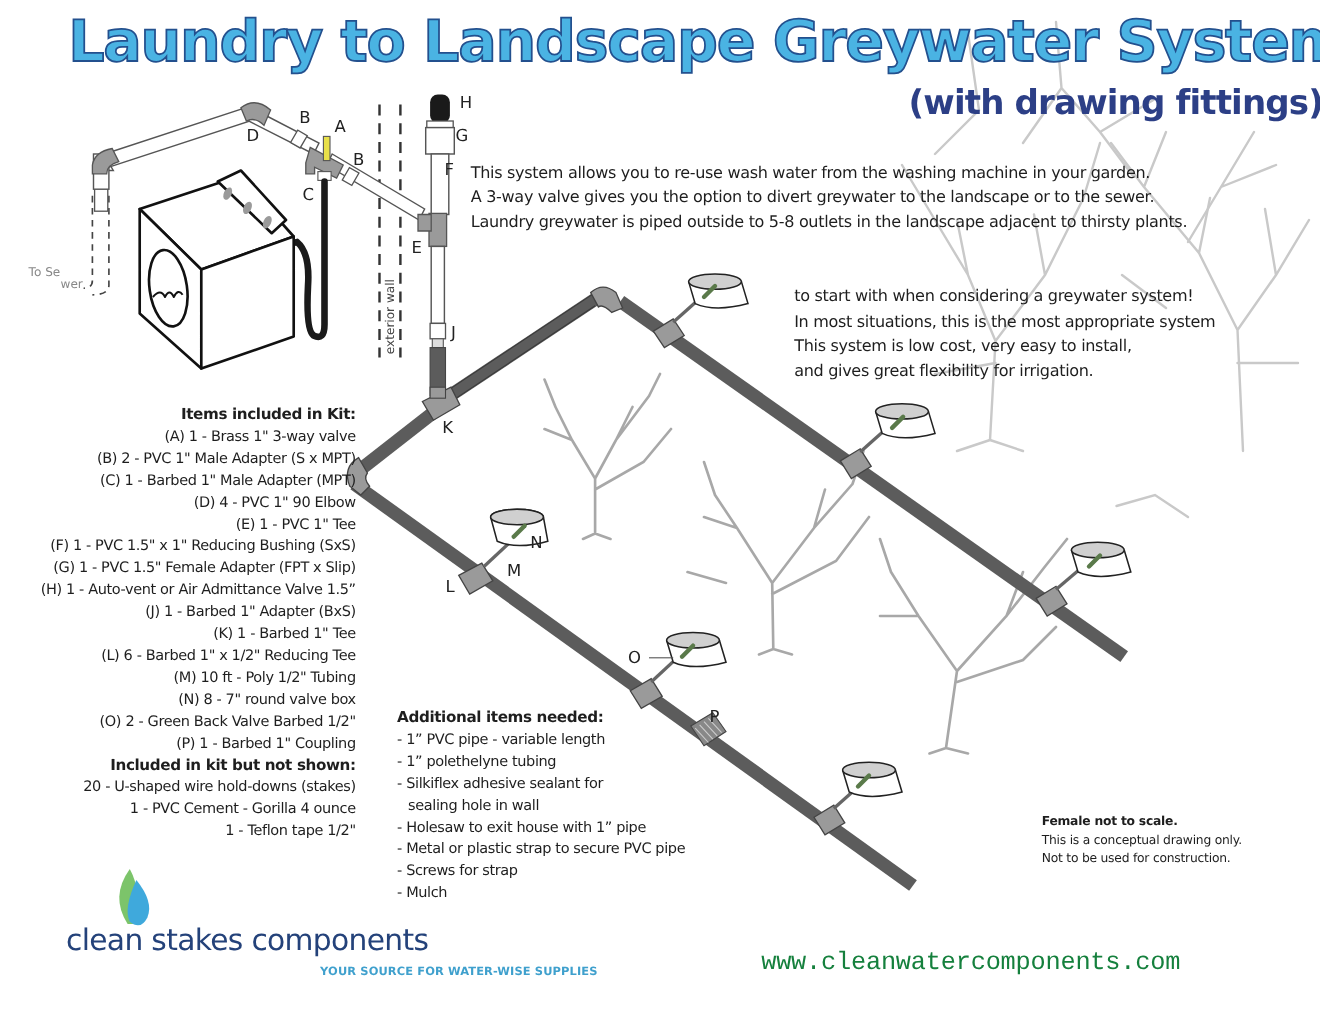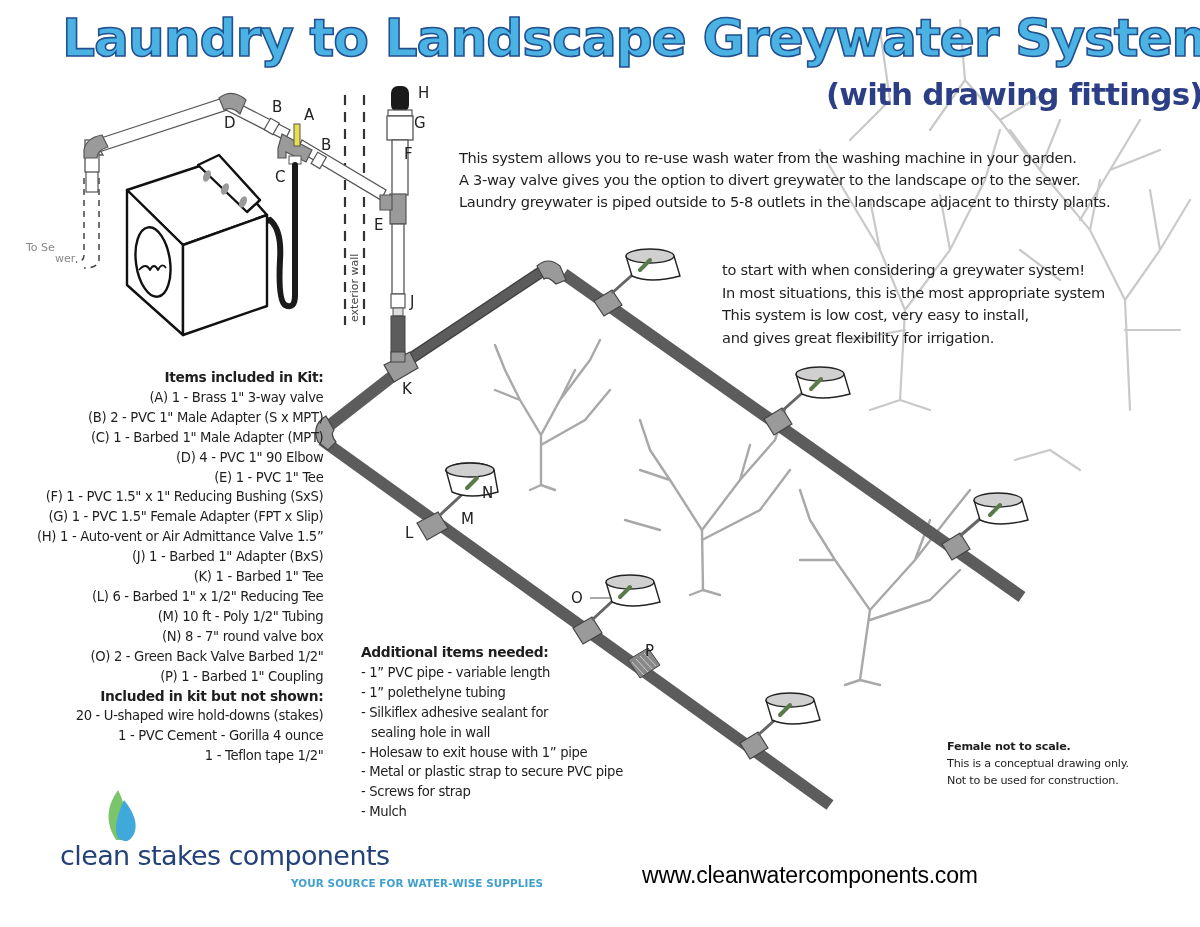--- a/index.html
+++ b/index.html
@@ -9,38 +9,38 @@
     position: absolute; left: 62px; top: 8px; width: 1100px;
     font-family: "DejaVu Sans", sans-serif; font-weight: bold; font-size: 52px;
     letter-spacing: -1.2px; color: #4ab3e3;
     -webkit-text-stroke: 1.6px #23508e; text-align: left; white-space: nowrap;
   }
   .subtitle {
     position: absolute; left: 826px; top: 76px;
     font-family: "DejaVu Sans", sans-serif; font-weight: bold; font-size: 31px;
     letter-spacing: -0.8px; color: #2c3f86; white-space: nowrap;
   }
-  .intro { position: absolute; left: 428px; top: 147px; font-size: 14.6px; line-height: 22px; letter-spacing: -0.3px; color: #1e1e1e; white-space: nowrap; margin-left: 31px; }
+  .intro { position: absolute; left: 428px; top: 147px; font-size: 14.6px; line-height: 22px; letter-spacing: -0.3px; color: #1e1e1e; white-space: nowrap; }
   .intro p { margin: 0; }
   .intro p:nth-child(2), .intro p:nth-child(3) { margin-left: 0; }
   .note { position: absolute; left: 722px; top: 259px; font-size: 14.6px; line-height: 22.5px; letter-spacing: -0.3px; color: #1e1e1e; white-space: nowrap; }
   .note p { margin: 0; }
   .kit { position: absolute; left: 37px; top: 368px; font-size: 13.2px; line-height: 19.9px; letter-spacing: -0.35px; color: #1e1e1e; white-space: nowrap; }
   .kit .hdr { font-weight: bold; font-size: 13.8px; }
   .kit p { margin: 0; text-align: right; }
   .extra { position: absolute; left: 361px; top: 643px; font-size: 13.2px; line-height: 19.9px; letter-spacing: -0.35px; color: #1e1e1e; white-space: nowrap; }
   .extra .hdr { font-weight: bold; font-size: 13.8px; }
   .extra p { margin: 0; }
   .extra p.indent { padding-left: 10px; }
   .disclaimer { position: absolute; left: 947px; top: 738px; font-size: 11.2px; line-height: 17px; letter-spacing: -0.2px; color: #1e1e1e; white-space: nowrap; }
   .disclaimer p { margin: 0; }
   .disclaimer .hdr { font-weight: bold; }
   .brand { position: absolute; left: 60px; top: 840px; font-family: "DejaVu Sans", sans-serif; font-size: 27px; letter-spacing: -0.6px; color: #24427a; white-space: nowrap; }
   .tagline { position: absolute; left: 291px; top: 877px; font-family: "DejaVu Sans", sans-serif; font-weight: bold; font-size: 10.4px; letter-spacing: 0.1px; color: #3fa0cd; white-space: nowrap; }
-  .website { position: absolute; left: 642px; top: 862px; font-family: Liberation Sans, sans-serif; font-size: 23px; letter-spacing: -0.2px; color: #000000; white-space: nowrap; }
+  .website { position: absolute; left: 692px; top: 862px; font-family: Liberation Mono, monospace; font-size: 23px; letter-spacing: -0.2px; color: #15803d; white-space: nowrap; }
   .lbl { font-family: "DejaVu Sans", sans-serif; font-size: 15px; fill: #222; }
   .wall-lbl { font-family: "DejaVu Sans", sans-serif; font-size: 11px; fill: #444; }
   .sewer-lbl { font-family: "DejaVu Sans", sans-serif; font-size: 11px; fill: #888; }
 </style>
 </head>
 <body>
 
 <svg id="diagram" viewBox="0 0 1200 927" xmlns="http://www.w3.org/2000/svg">
 
   <g stroke="#c9c9c9" stroke-width="2.2" fill="none" stroke-linecap="round">

